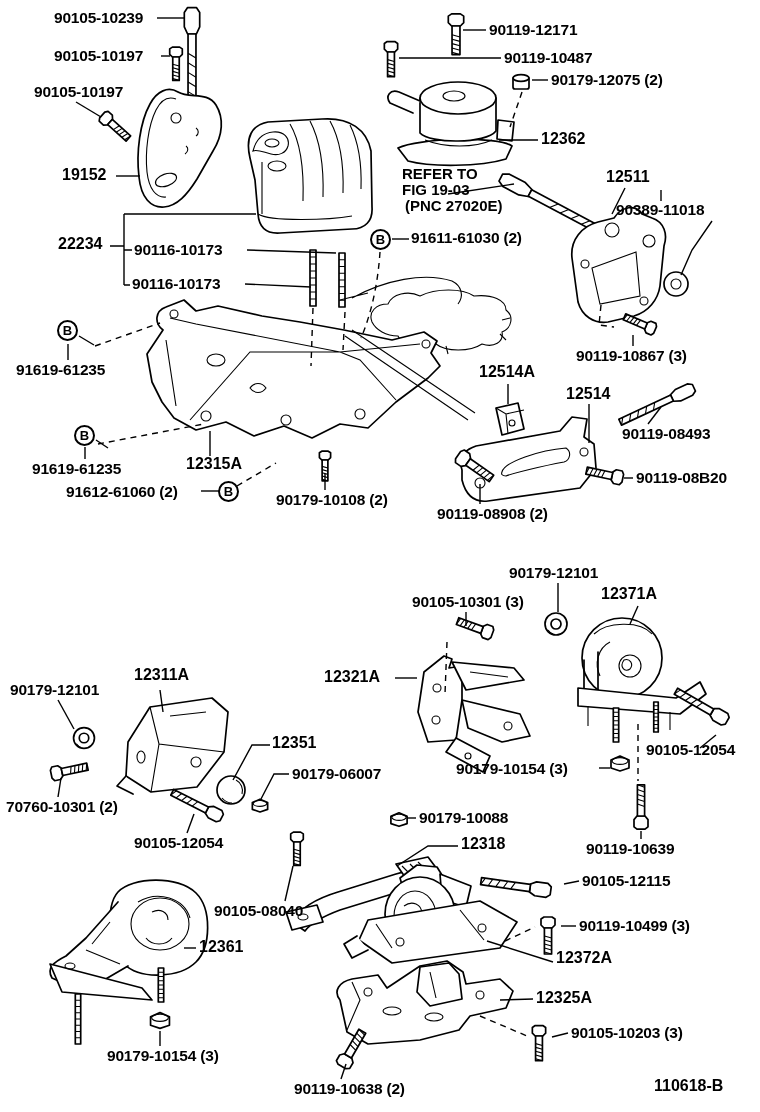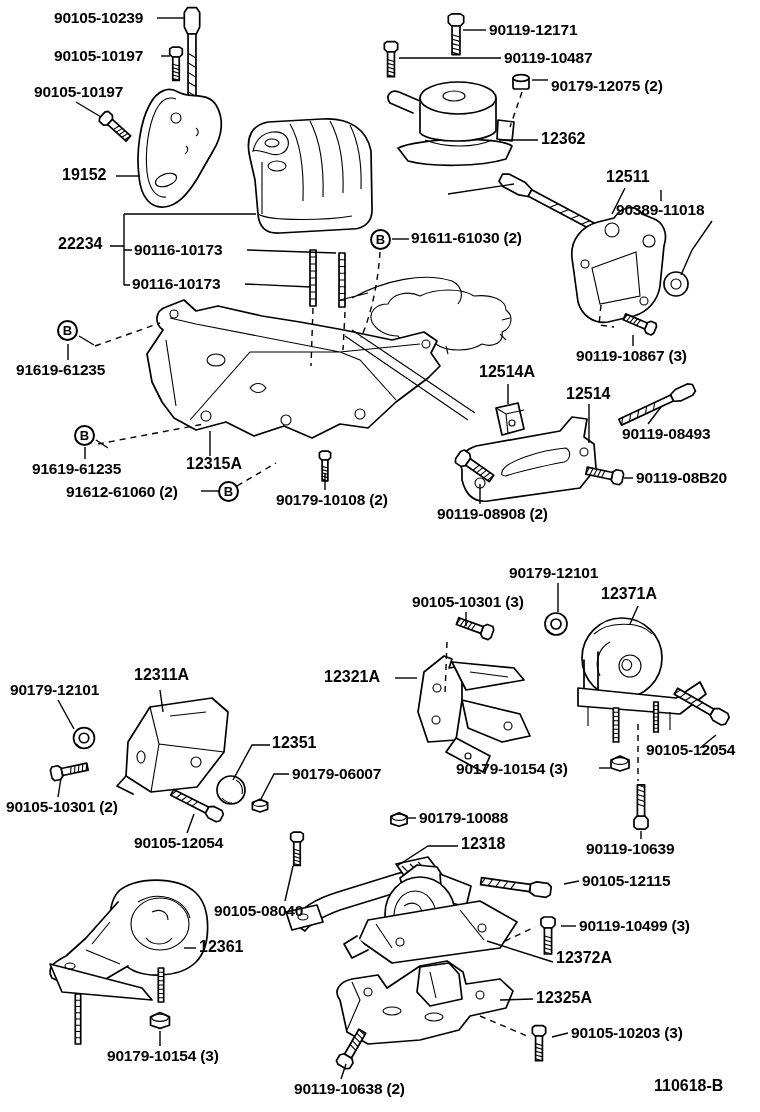--- a/index.html
+++ b/index.html
@@ -334,21 +334,21 @@
       <path d="M480,1016 L527,1036"></path>
     </g>
   </svg>
 
   <div class="lbl" style="left:54px;top:10px">90105-10239</div>
   <div class="lbl" style="left:54px;top:48px">90105-10197</div>
   <div class="lbl" style="left:34px;top:84px">90105-10197</div>
   <div class="lbl big" style="left:62px;top:167px">19152</div>
   <div class="lbl" style="left:489px;top:22px">90119-12171</div>
   <div class="lbl" style="left:504px;top:50px">90119-10487</div>
-  <div class="lbl" style="left:551px;top:78px">90179-12075 (2)</div>
+  <div class="lbl" style="left:551px;top:72px">90179-12075 (2)</div>
   <div class="lbl big" style="left:541px;top:131px">12362</div>
   <div class="lbl big" style="left:606px;top:169px">12511</div>
   <div class="lbl" style="left:616px;top:202px">90389-11018</div>
   <div class="lbl" style="left:411px;top:230px">91611-61030 (2)</div>
   <div class="lbl big" style="left:58px;top:236px">22234</div>
   <div class="lbl" style="left:134px;top:242px">90116-10173</div>
   <div class="lbl" style="left:132px;top:276px">90116-10173</div>
   <div class="lbl" style="left:16px;top:362px">91619-61235</div>
   <div class="lbl" style="left:576px;top:348px">90119-10867 (3)</div>
   <div class="lbl big" style="left:479px;top:364px">12514A</div>
@@ -361,37 +361,42 @@
   <div class="lbl" style="left:276px;top:492px">90179-10108 (2)</div>
   <div class="lbl" style="left:437px;top:506px">90119-08908 (2)</div>
   <div class="lbl" style="left:509px;top:565px">90179-12101</div>
   <div class="lbl" style="left:412px;top:594px">90105-10301 (3)</div>
   <div class="lbl big" style="left:601px;top:586px">12371A</div>
   <div class="lbl" style="left:10px;top:682px">90179-12101</div>
   <div class="lbl big" style="left:134px;top:667px">12311A</div>
   <div class="lbl big" style="left:324px;top:669px">12321A</div>
   <div class="lbl big" style="left:272px;top:735px">12351</div>
   <div class="lbl" style="left:292px;top:766px">90179-06007</div>
-  <div class="lbl" style="left:6px;top:799px">90105-10301 (2)</div>
+  <div class="lbl" style="left:6px;top:799px">70760-10301 (2)</div>
   <div class="lbl" style="left:456px;top:761px">90179-10154 (3)</div>
   <div class="lbl" style="left:646px;top:742px">90105-12054</div>
   <div class="lbl" style="left:134px;top:835px">90105-12054</div>
   <div class="lbl" style="left:419px;top:810px">90179-10088</div>
   <div class="lbl big" style="left:461px;top:836px">12318</div>
   <div class="lbl" style="left:586px;top:841px">90119-10639</div>
   <div class="lbl" style="left:582px;top:873px">90105-12115</div>
   <div class="lbl" style="left:214px;top:903px">90105-08040</div>
   <div class="lbl" style="left:579px;top:918px">90119-10499 (3)</div>
   <div class="lbl big" style="left:199px;top:939px">12361</div>
   <div class="lbl big" style="left:556px;top:950px">12372A</div>
   <div class="lbl big" style="left:536px;top:990px">12325A</div>
   <div class="lbl" style="left:571px;top:1025px">90105-10203 (3)</div>
   <div class="lbl" style="left:107px;top:1048px">90179-10154 (3)</div>
   <div class="lbl" style="left:294px;top:1081px">90119-10638 (2)</div>
 
+  <div class="note" style="left:402px;top:166px">
+    <div>REFER TO</div>
+    <div>FIG 19-03</div>
+    <div style="padding-left:3px">(PNC 27020E)</div>
+  </div>
 
   <div class="bmark" style="left:370px;top:229px">B</div>
   <div class="bmark" style="left:57px;top:320px">B</div>
   <div class="bmark" style="left:74px;top:425px">B</div>
   <div class="bmark" style="left:218px;top:481px">B</div>
 
   <div class="lbl big" style="left:654px;top:1078px">110618-B</div>
 
 </div>
 

